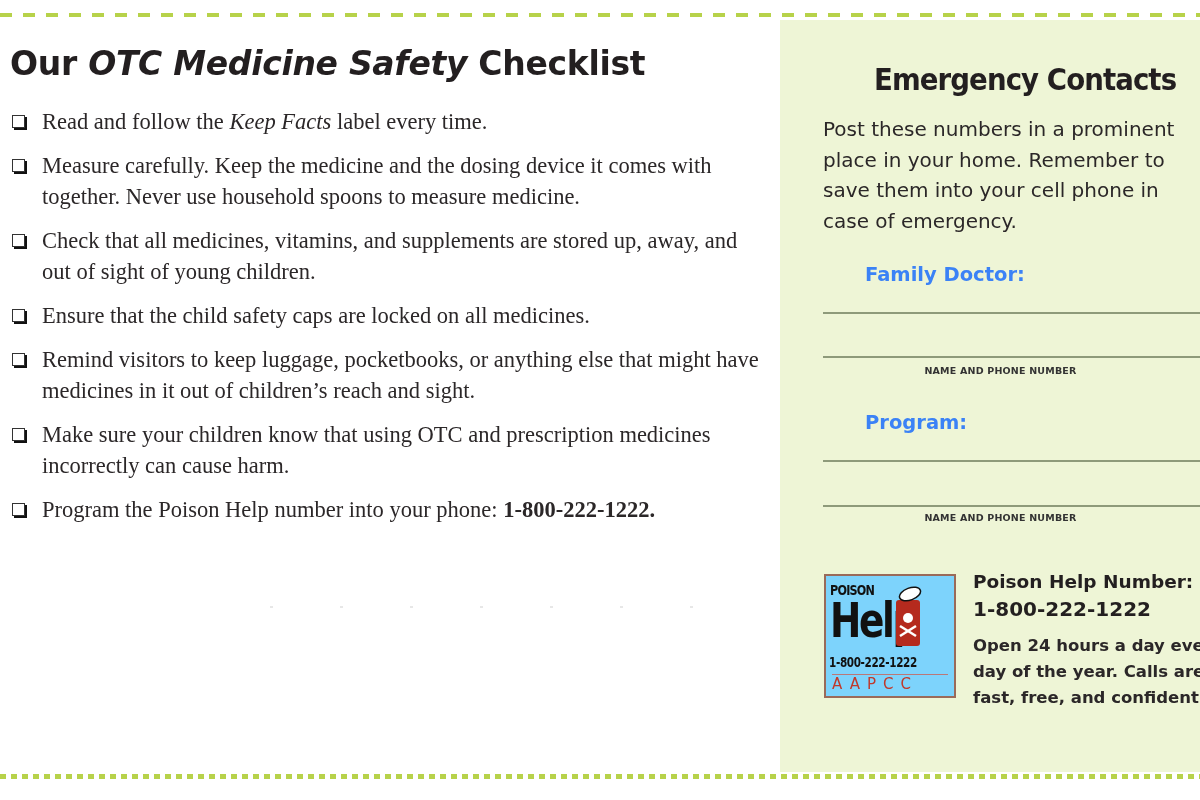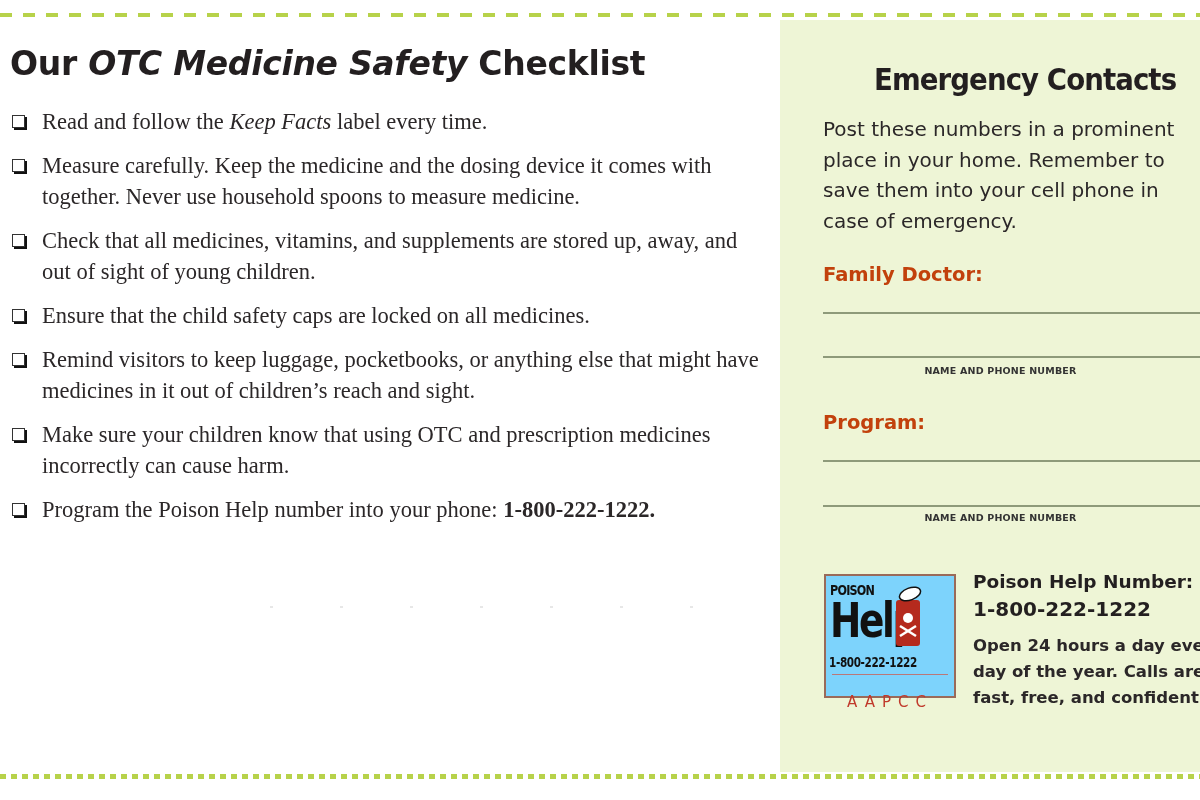--- a/index.html
+++ b/index.html
@@ -45,38 +45,38 @@
   .ec-title {
     position: absolute; left: 874px; top: 62px; margin: 0;
     font-family: "DejaVu Sans", sans-serif; font-weight: bold; font-size: 30px;
     letter-spacing: -1px; color: #231f20; white-space: nowrap; transform: scaleX(0.92); transform-origin: left;
   }
   .ec-desc {
     position: absolute; left: 823px; top: 114px; width: 375px; margin: 0;
     font-family: "DejaVu Sans", sans-serif; font-size: 20px; line-height: 30.5px; color: #2b2728;
   }
   .field-label {
-    position: absolute; left: 823px; margin: 0;
-    font-family: "DejaVu Sans", sans-serif; font-weight: bold; font-size: 19.5px; color: #c2410c;
+    position: absolute; left: 865px; margin: 0;
+    font-family: "DejaVu Sans", sans-serif; font-weight: bold; font-size: 19.5px; color: #3b82f6;
   }
   .field-line { position: absolute; left: 823px; width: 377px; height: 2px; background: #8e9a7a; }
   .field-caption {
     position: absolute; left: 823px; width: 355px; text-align: center;
     font-family: "DejaVu Sans", sans-serif; font-weight: bold; font-size: 9.5px; color: #333; letter-spacing: .2px;
   }
 
   .logo {
     position: absolute; left: 824px; top: 574px; width: 132px; height: 124px;
     border: 2px solid #9a6a5a; background: #7dd3fc; box-sizing: border-box;
   }
   .logo-poison { position: absolute; left: 4px; top: 6px; font-family: "DejaVu Sans", sans-serif; font-weight: bold; font-size: 14px; letter-spacing: -1px; transform: scaleX(.8); transform-origin: left; color: #111; }
   .logo-help { position: absolute; left: 4px; top: 16px; font-family: "DejaVu Sans", sans-serif; font-weight: bold; font-size: 48px; letter-spacing: -3px; color: #111; transform: scaleX(.78); transform-origin: left; line-height: 56px; }
   .logo-bottle { position: absolute; left: 68px; top: 10px; width: 28px; height: 60px; }
   .logo-phone { position: absolute; left: 3px; top: 78px; font-family: "DejaVu Sans", sans-serif; font-weight: bold; font-size: 14.5px; color: #111; transform: scaleX(.72); transform-origin: left; white-space: nowrap; letter-spacing: -0.5px; }
-  .logo-aapcc { position: absolute; left: 6px; top: 98px; font-family: "DejaVu Sans", sans-serif; font-size: 15px; letter-spacing: 7px; color: #c0392b; border-top: 1px solid #b77; width: 116px; padding-top: 18px; text-align: center; }
+  .logo-aapcc { position: absolute; left: 6px; top: 98px; font-family: "DejaVu Sans", sans-serif; font-size: 15px; letter-spacing: 7px; color: #c0392b; border-top: 1px solid #b77; width: 116px; padding-top: 0; }
 
   .ph-title { position: absolute; left: 973px; top: 571px; margin: 0; font-family: "DejaVu Sans", sans-serif; font-size: 18.5px; color: #231f20; white-space: nowrap; font-weight: 600; }
   .ph-number { position: absolute; left: 973px; top: 597px; font-family: "DejaVu Sans", sans-serif; font-weight: bold; font-size: 20px; color: #231f20; }
   .ph-desc { position: absolute; left: 973px; top: 633px; width: 260px; margin: 0; font-family: "DejaVu Sans", sans-serif; font-weight: bold; font-size: 16.5px; line-height: 26px; color: #2b2728; white-space: nowrap; }
 </style>
 </head>
 <body>
 
 <div class="dash-top"></div>
 

